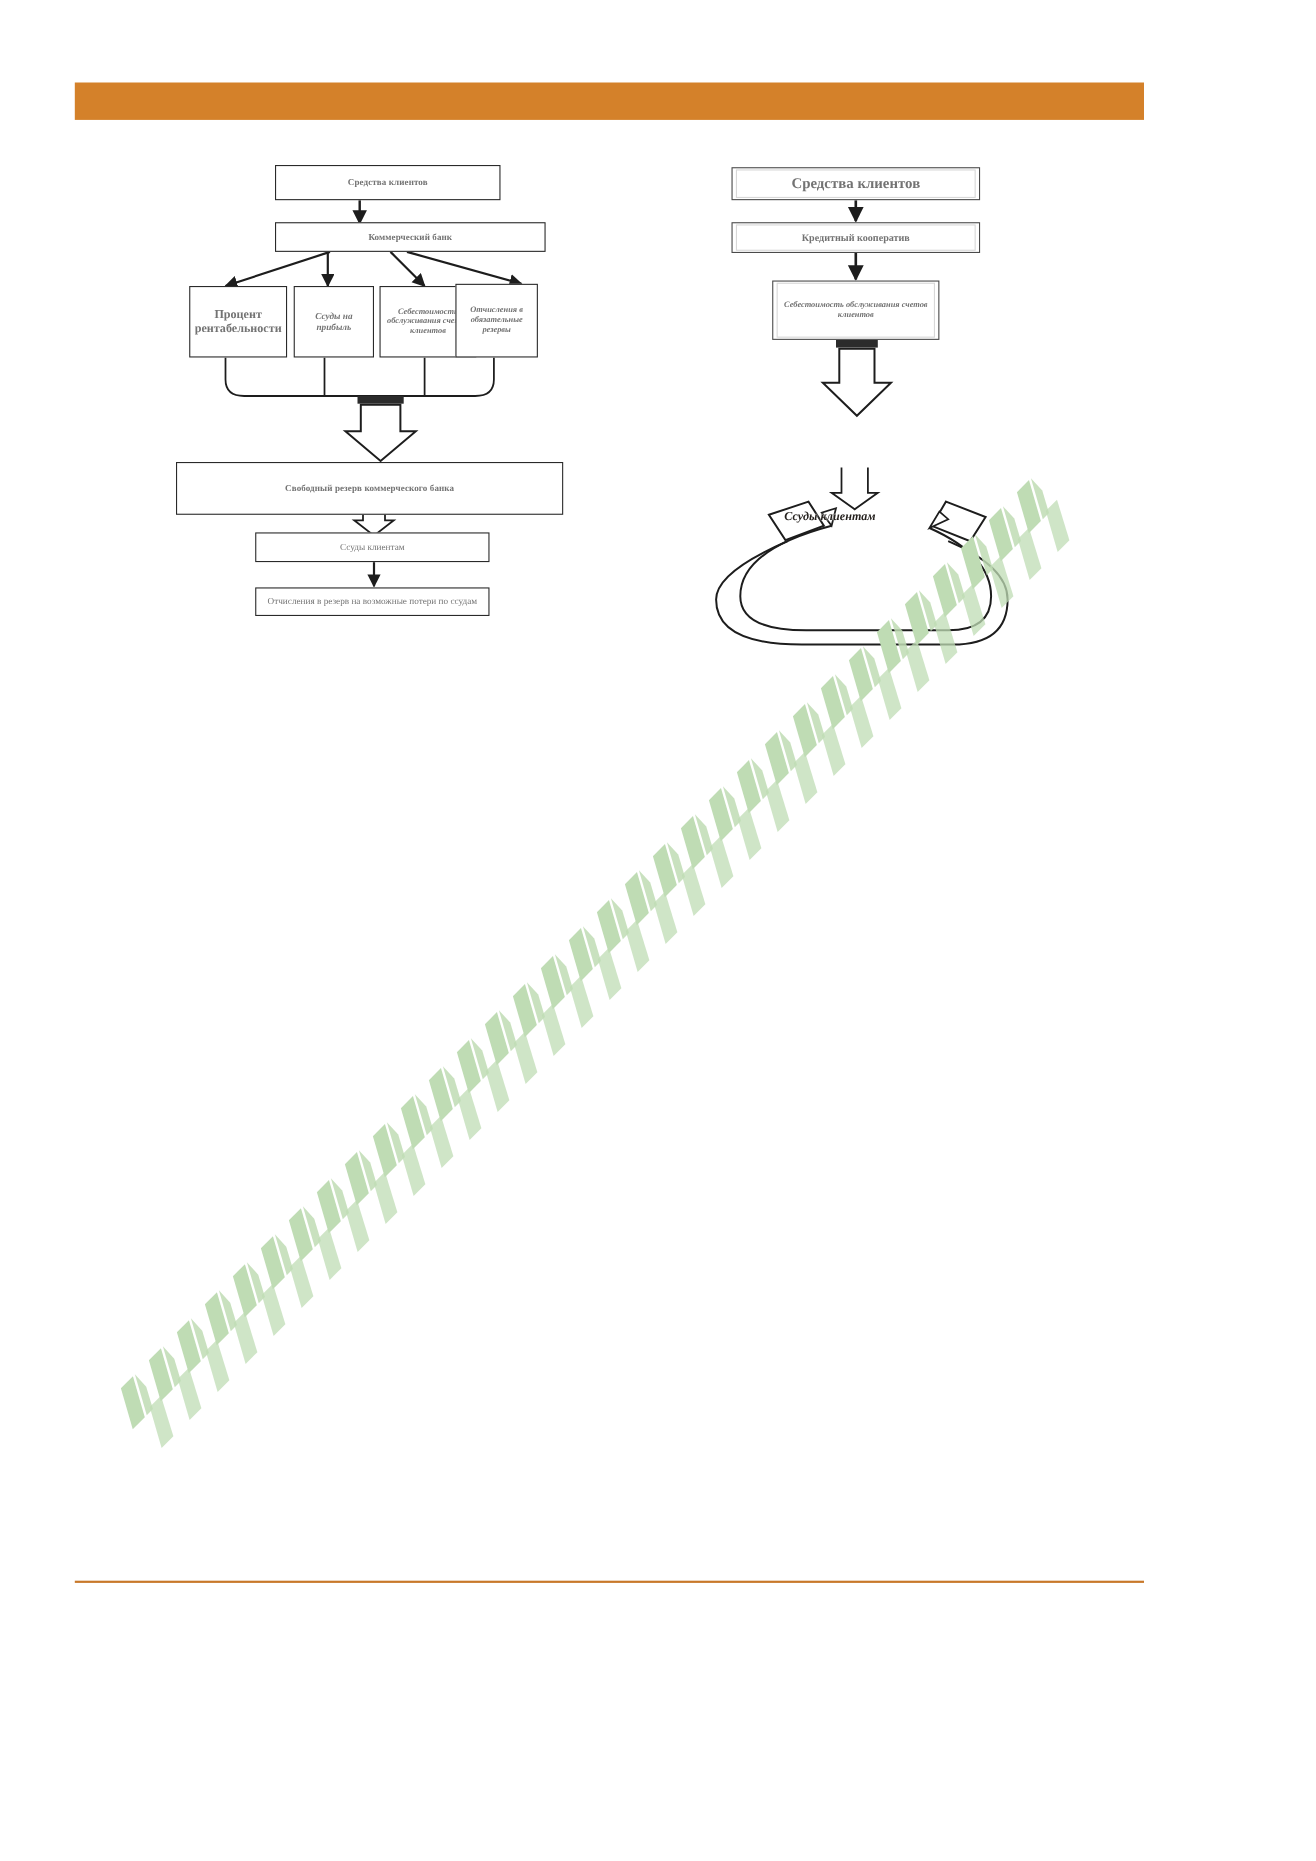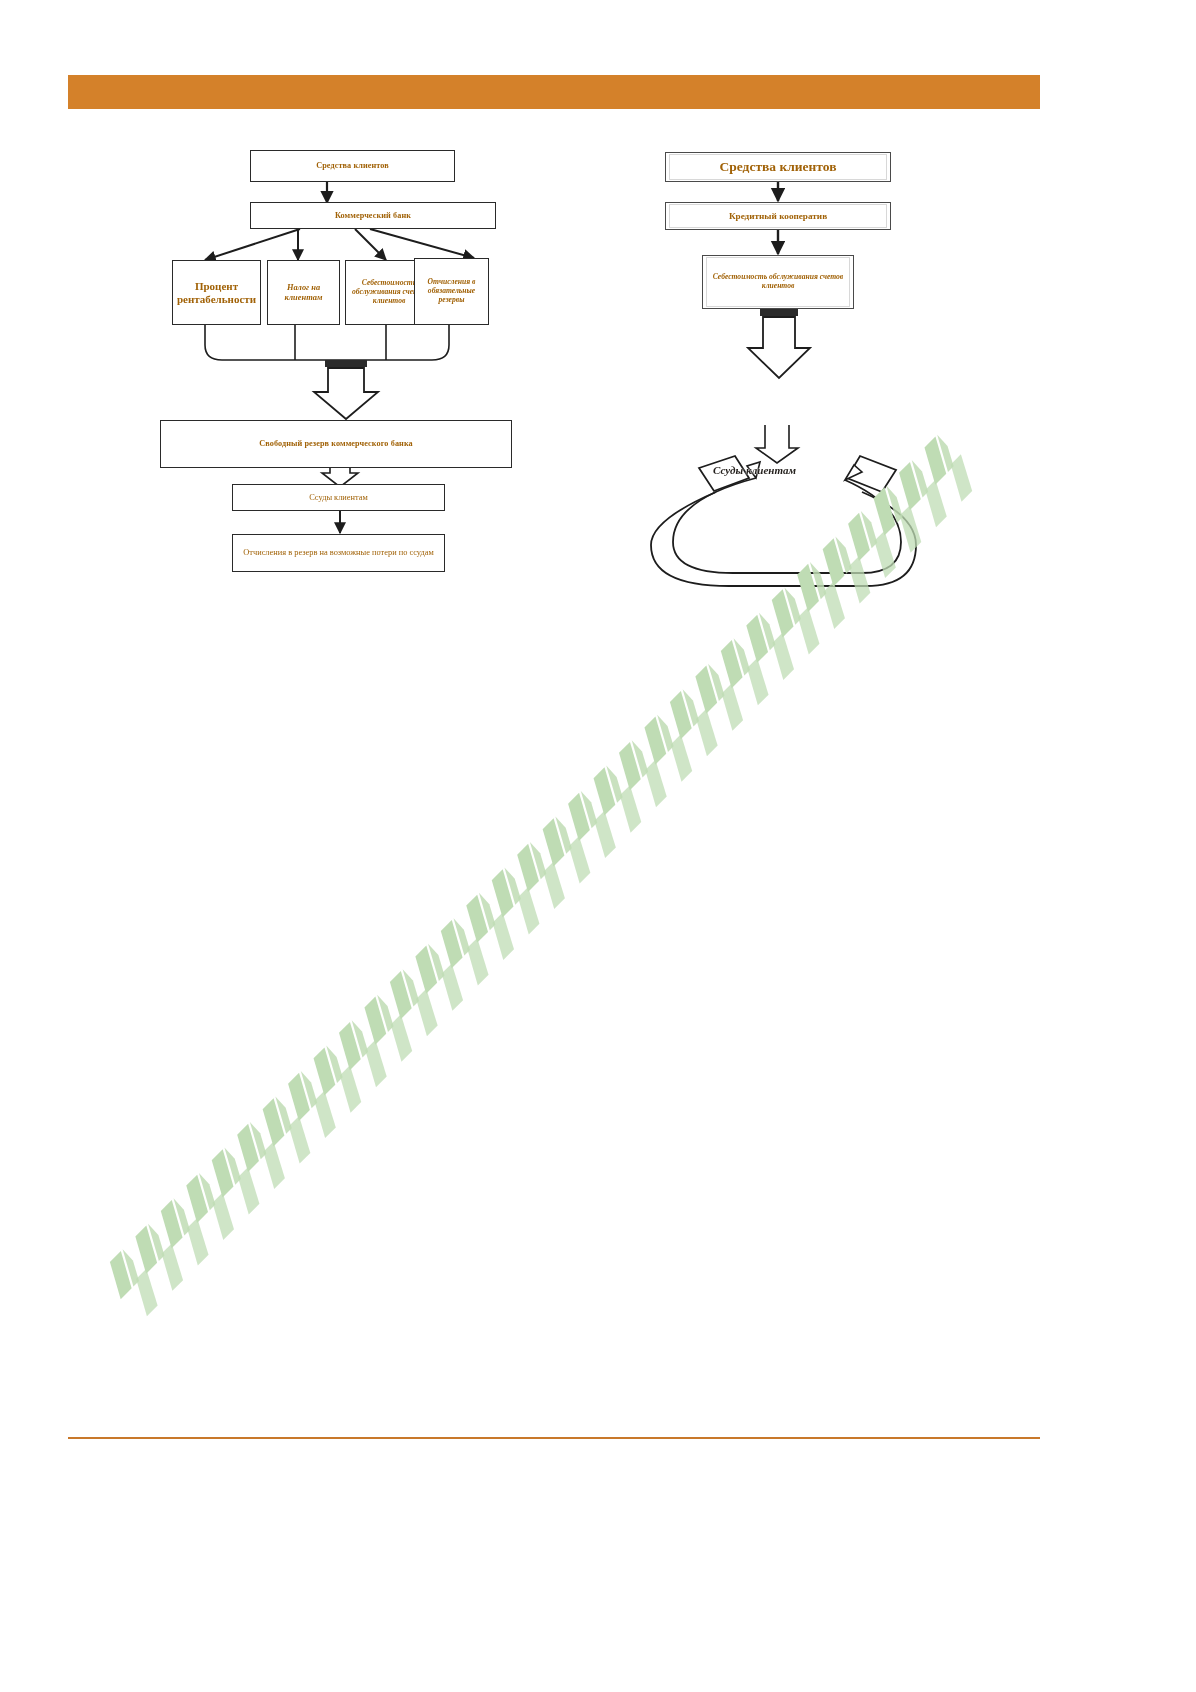--- a/index.html
+++ b/index.html
@@ -71,21 +71,21 @@
   
   .node {
     position: absolute;
     box-sizing: border-box;
     border: 1.6px solid #2a2a2a;
     background: #ffffff;
     display: flex;
     align-items: center;
     justify-content: center;
     text-align: center;
-    color: #a16207;
+    color: #737373;
     line-height: 1.15;
     z-index: 20;
   }
   .node .inner {
     padding: 1px 3px;
   }
   .node.dbl {
     border: 1.8px solid #4a4a4a;
     padding: 3px;
   }
@@ -171,40 +171,40 @@
 
     <div class="node" style="left:250px; top:202px; width:246px; height:27px;">
       <span class="inner f-small">Коммерческий банк</span>
     </div>
 
     <div class="node" style="left:172px; top:260px; width:89px; height:65px;">
       <span class="inner f-reg">Процент рентабельности</span>
     </div>
 
     <div class="node" style="left:267px; top:260px; width:73px; height:65px;">
-      <span class="inner f-ital">Налог на клиентам</span>
+      <span class="inner f-ital">Ссуды на прибыль</span>
     </div>
 
     <div class="node" style="left:345px; top:260px; width:88px; height:65px;">
       <span class="inner f-ital-sm">Себестоимость обслуживания счетов клиентов</span>
     </div>
 
     <div class="node" style="left:414px; top:258px; width:75px; height:67px;">
       <span class="inner f-ital-sm">Отчисления в обязательные резервы</span>
     </div>
 
     <div class="node" style="left:160px; top:420px; width:352px; height:48px;">
       <span class="inner f-small">Свободный резерв коммерческого банка</span>
     </div>
 
     <div class="node" style="left:232px; top:484px; width:213px; height:27px;">
       <span class="inner f-plain">Ссуды клиентам</span>
     </div>
 
-    <div class="node" style="left:232px; top:534px; width:213px; height:38px;text-align:right;">
+    <div class="node" style="left:232px; top:534px; width:213px; height:26px;text-align:right;">
       <span class="inner f-plain">Отчисления в резерв на возможные потери по ссудам</span>
     </div>
 
     <div class="node dbl" style="left:665px; top:152px; width:226px; height:30px;">
       <span class="inner f-big">Средства клиентов</span>
     </div>
 
     <div class="node dbl" style="left:665px; top:202px; width:226px; height:28px;">
       <span class="inner f-mid">Кредитный кооператив</span>
     </div>

